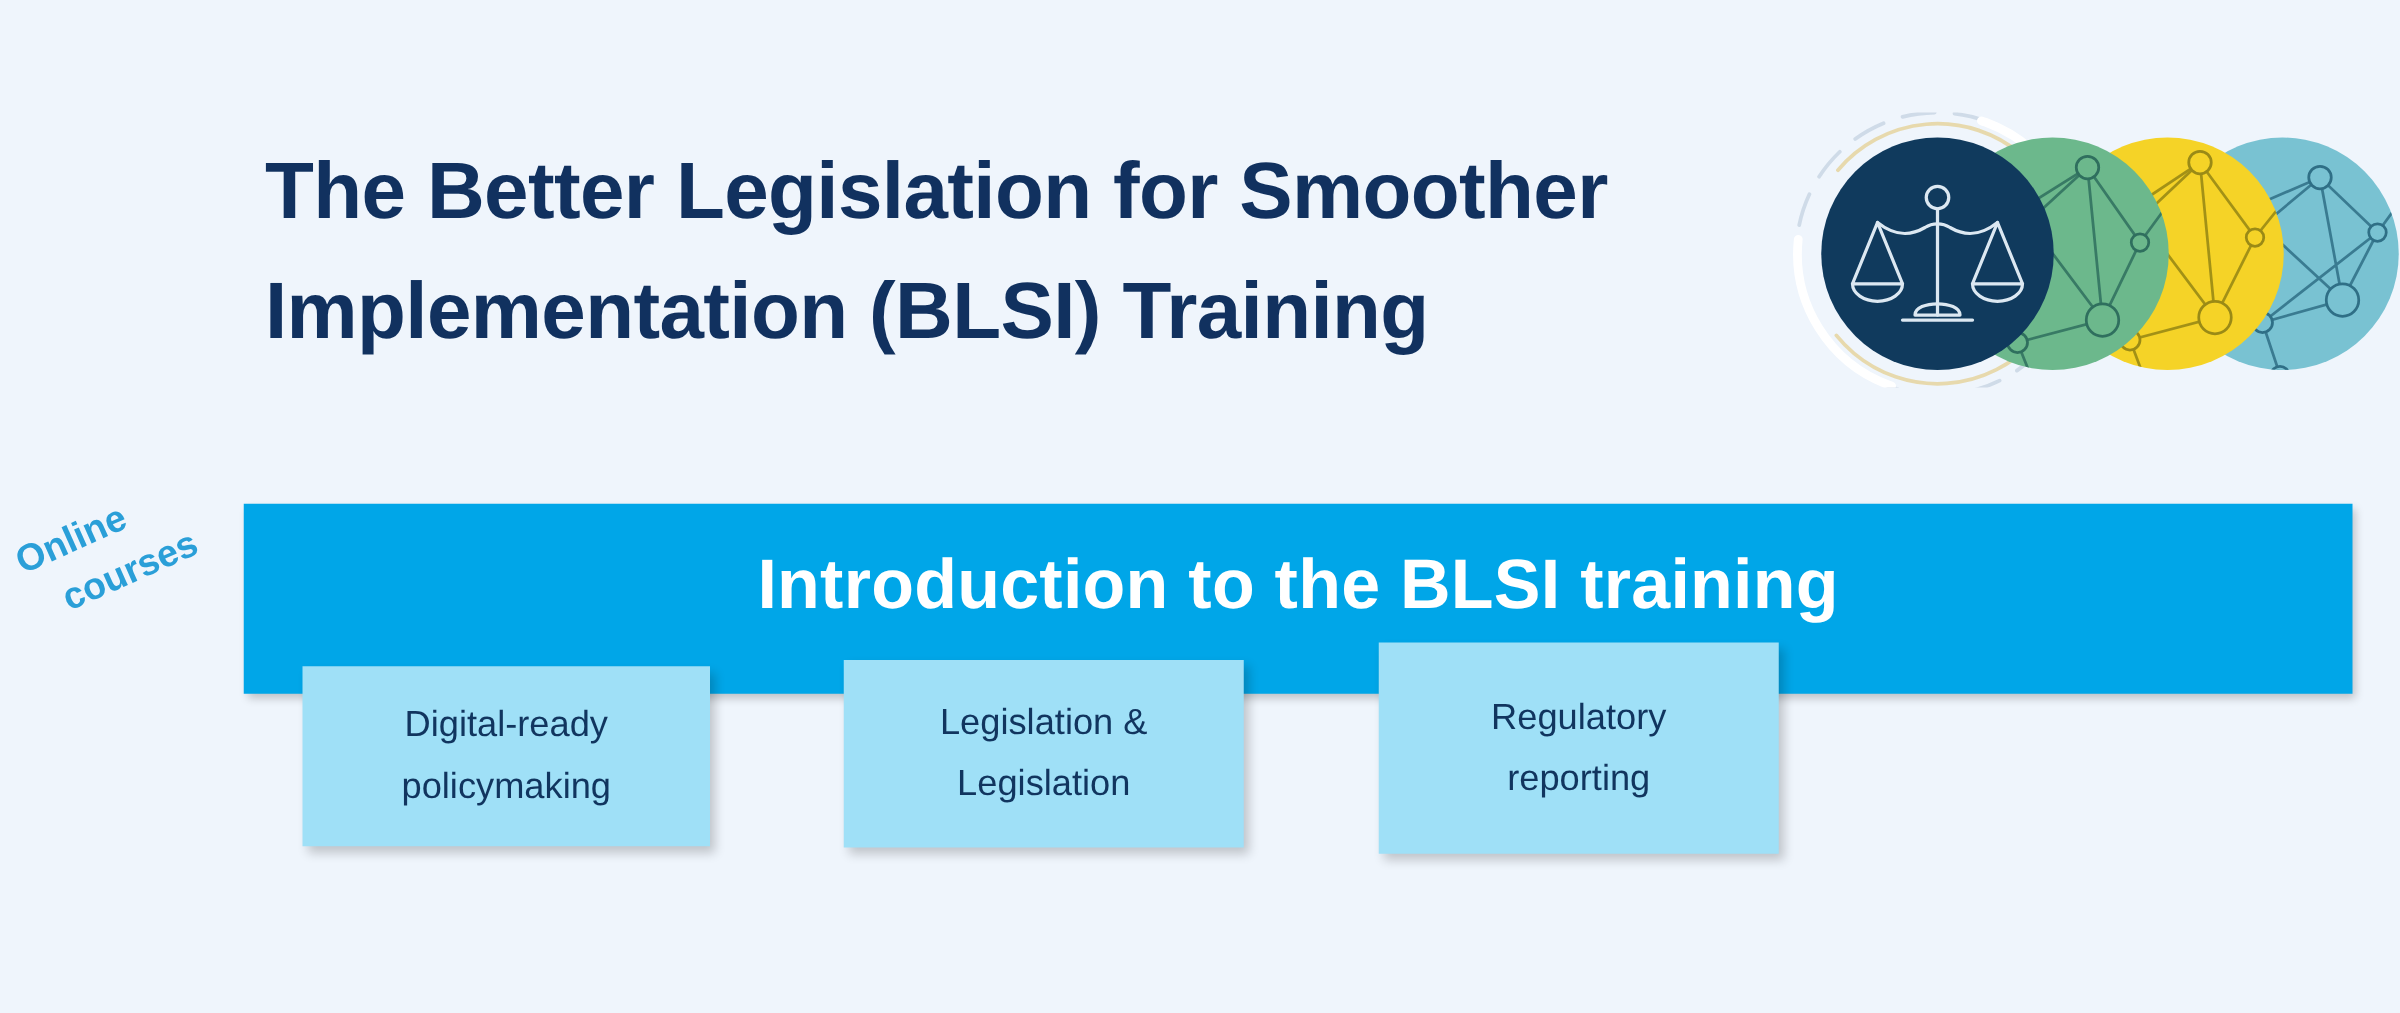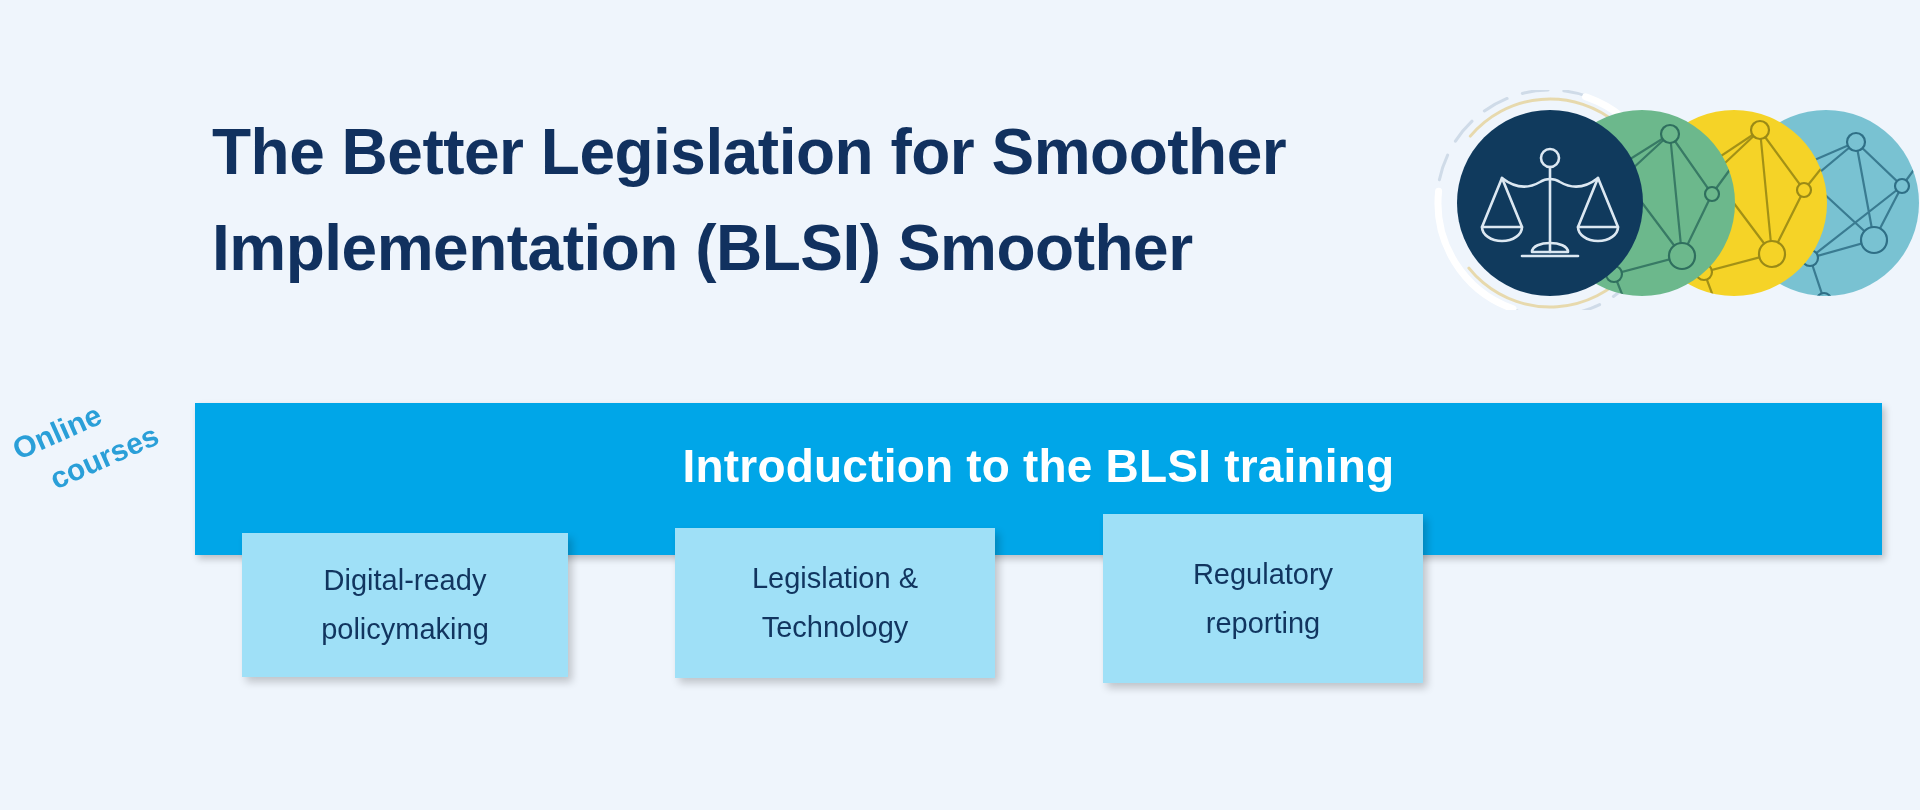--- a/index.html
+++ b/index.html
@@ -79,21 +79,21 @@
     position: absolute;
     left: 0;
     top: 0;
     width: 100%;
     height: 100%;
     display: flex;
     align-items: center;
     justify-content: center;
     color: #ffffff;
     font-weight: bold;
-    font-size: 46px;
+    font-size: 56px;
     letter-spacing: 0.2px;
     padding-bottom: 26px;
     box-sizing: border-box;
   }
 
   
   .card {
     position: absolute;
     background: #9fe0f7;
     color: #11355f;
@@ -113,21 +113,21 @@
   .card-3 { left: 1103px; top: 514px; width: 320px; height: 169px; }
   .card-4 { left: 1530px; top: 533px; width: 320px; height: 148px; }
 </style>
 </head>
 <body>
 
 <div id="slide">
 
   <div class="title-block">
     <div class="title-line">The Better Legislation for Smoother</div>
-    <div class="title-line">Implementation (BLSI) Smoother</div>
+    <div class="title-line">Implementation (BLSI) Training</div>
   </div>
 
   <div class="logo">
     <svg width="516" height="220" viewBox="0 0 516 220" xmlns="http://www.w3.org/2000/svg">
       <defs>
         <clipPath id="clipGreen">
             <circle cx="238" cy="113" r="93"></circle>
           </clipPath>
         <clipPath id="clipYellow">
             <circle cx="330" cy="113" r="93"></circle>
@@ -230,21 +230,21 @@
   <div class="card card-1">
     <div class="card-label">
       <div>Digital-ready</div>
       <div>policymaking</div>
     </div>
   </div>
 
   <div class="card card-2">
     <div class="card-label">
       <div>Legislation &amp;</div>
-      <div>Technology</div>
+      <div>Legislation</div>
     </div>
   </div>
 
   <div class="card card-3">
     <div class="card-label">
       <div>Regulatory</div>
       <div>reporting</div>
     </div>
   </div>
 

